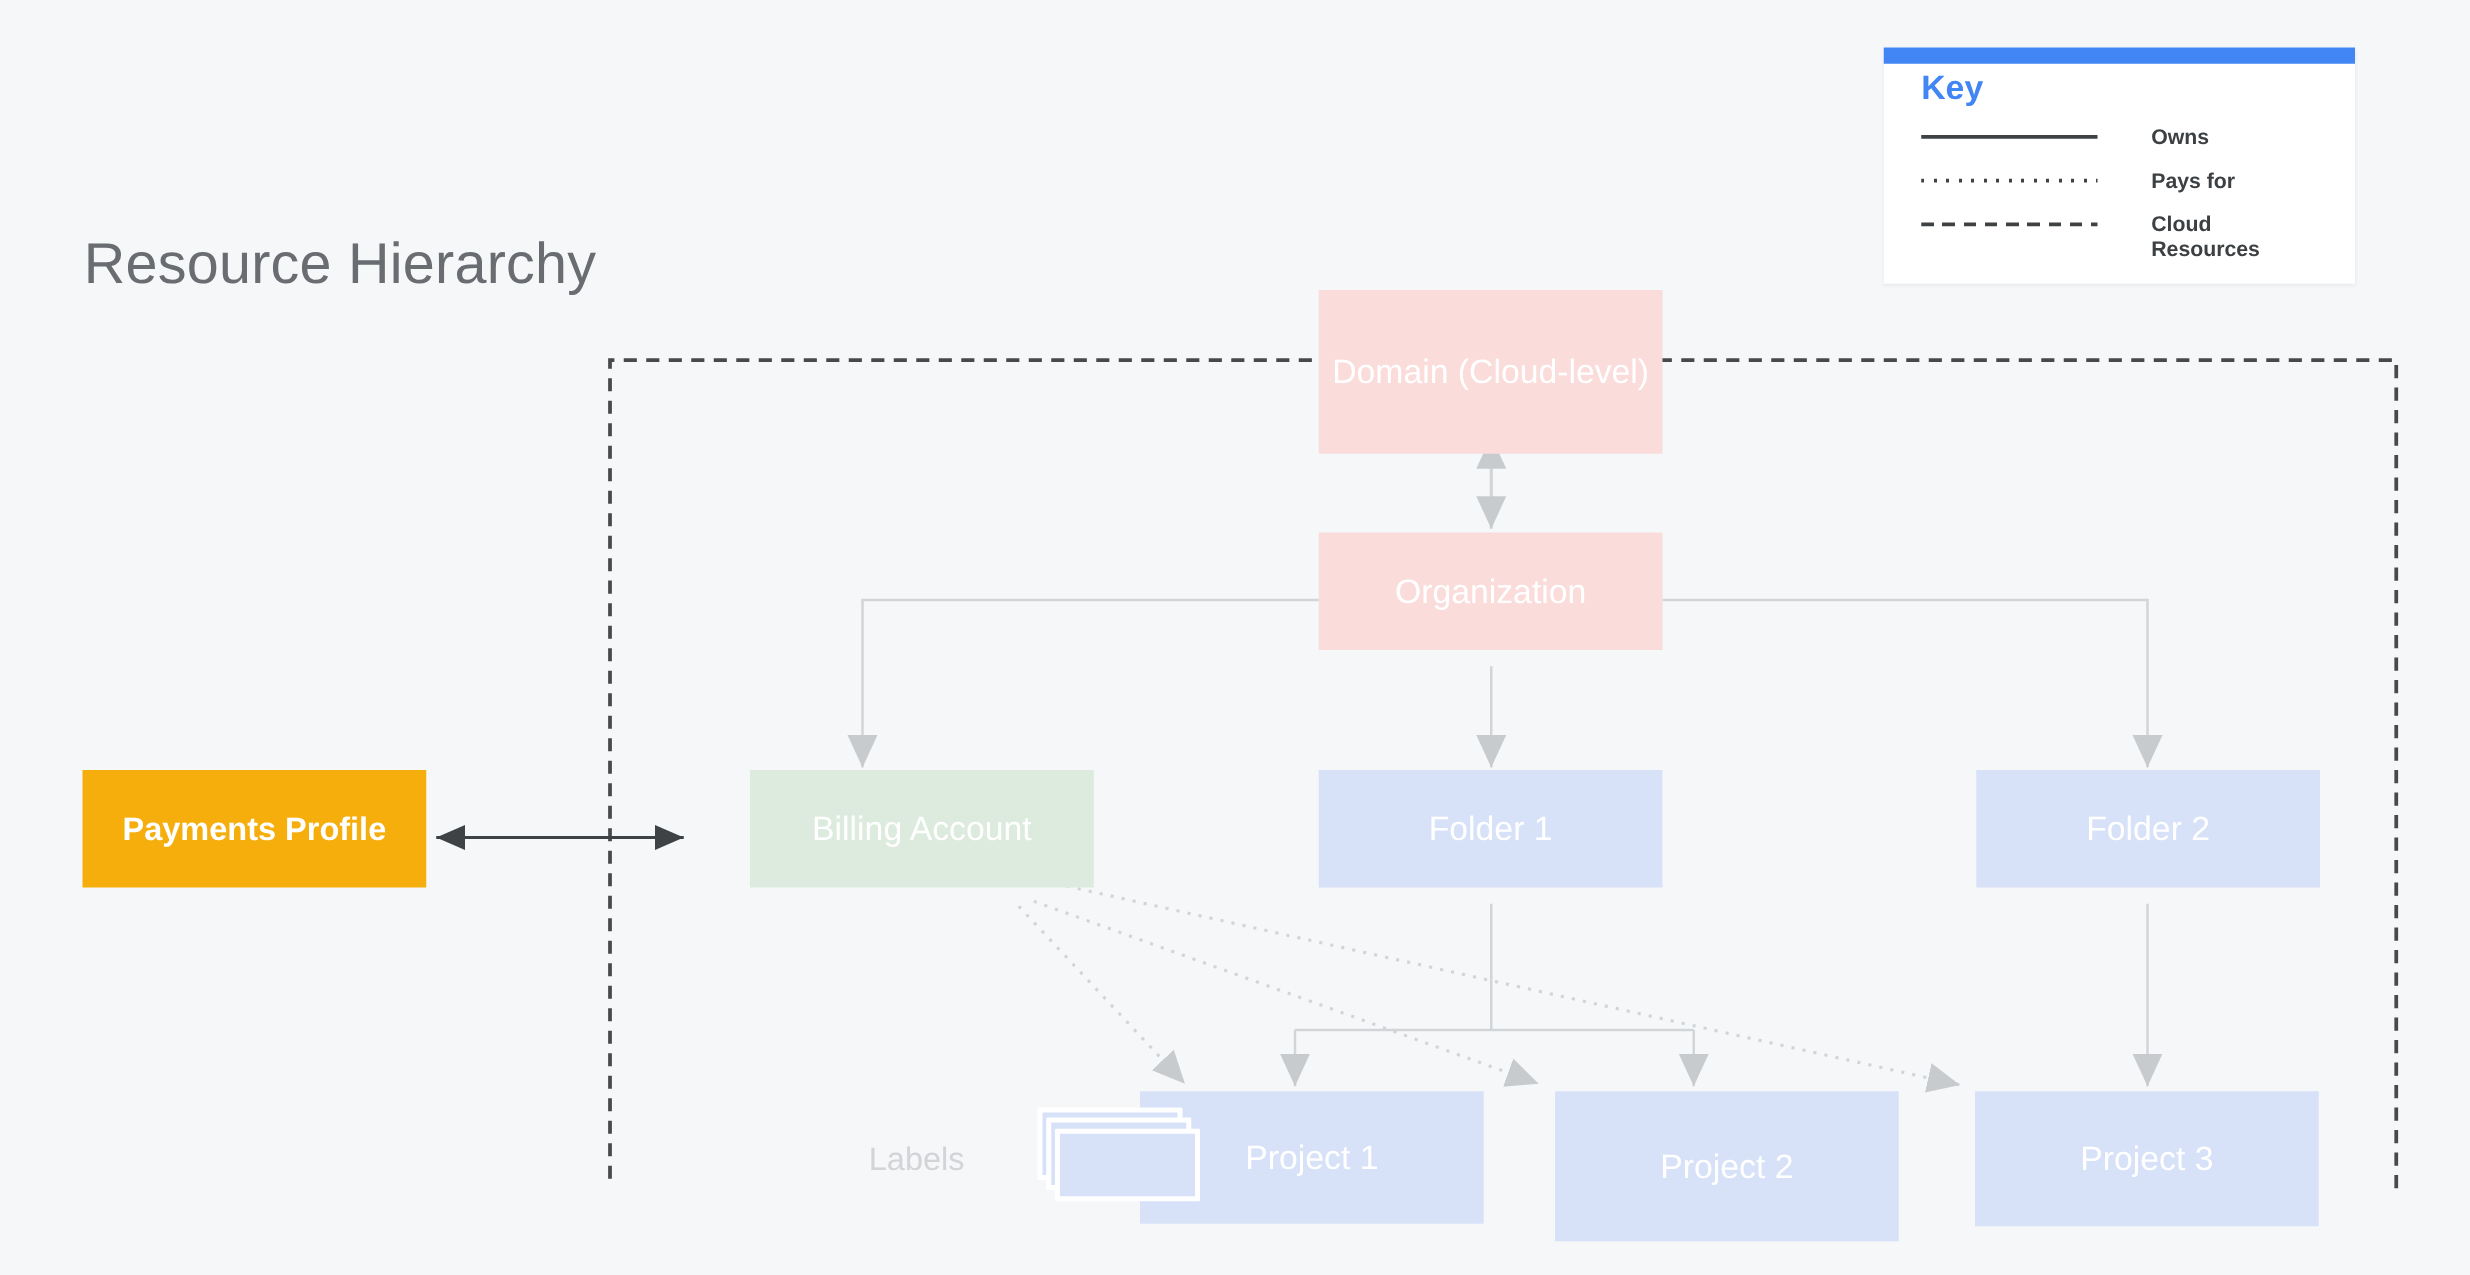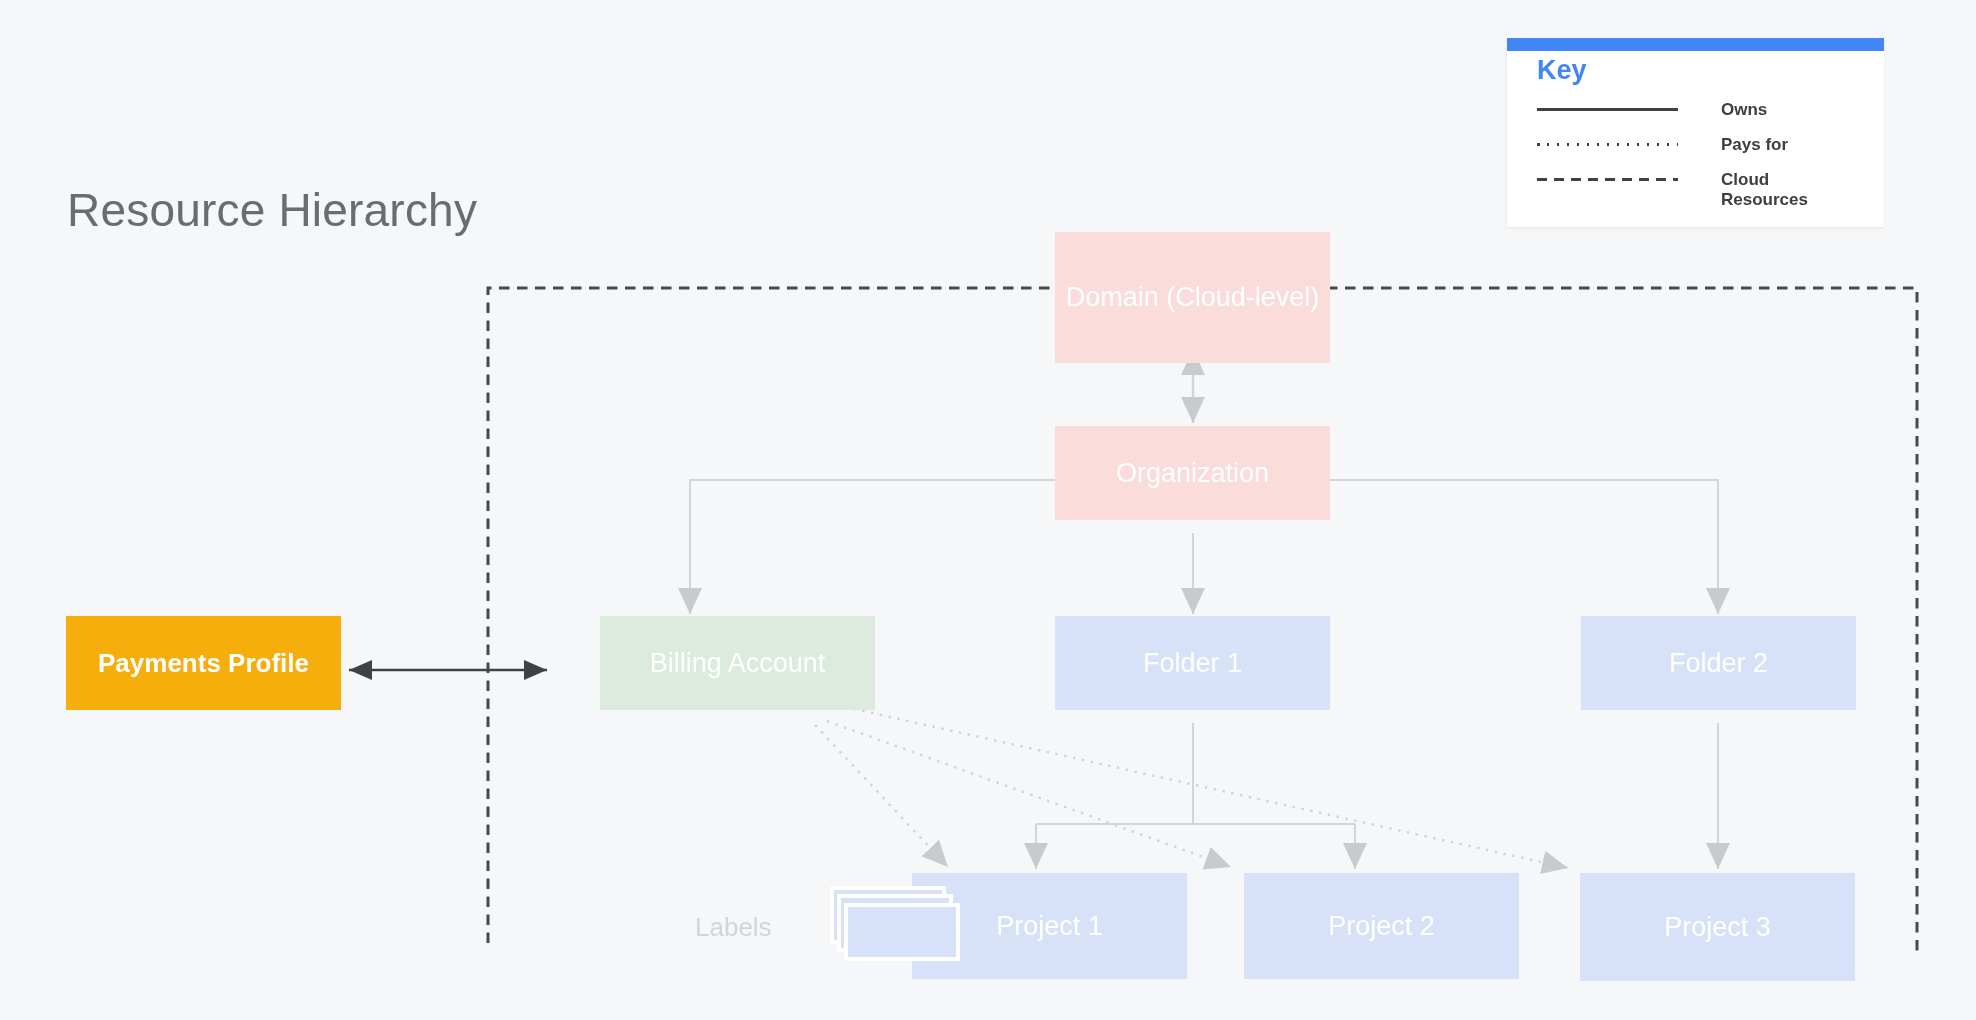--- a/index.html
+++ b/index.html
@@ -24,21 +24,21 @@
 
   .node{position:absolute;width:275px;height:94px;display:flex;align-items:center;justify-content:center;
         color:var(--node-text);font-size:27px;font-weight:400;z-index:2;text-align:center;}
   .n-domain{left:1055px;top:232px;height:131px;background:var(--node-pink);}
   .n-organization{left:1055px;top:426px;background:var(--node-pink);}
   .n-billing{left:552px;top:616px;background:var(--node-green);margin-left:48px;}
   .n-folder1{left:1055px;top:616px;background:var(--node-blue);}
   .n-folder2{left:1581px;top:616px;background:var(--node-blue);}
   .n-payments{left:66px;top:616px;background:var(--node-yellow);font-weight:700;font-size:26px;}
   .n-project1{left:912px;top:873px;height:106px;background:var(--node-blue);}
-  .n-project2{left:1244px;top:873px;height:106px;background:var(--node-blue);}
+  .n-project2{left:1244px;top:873px;height:120px;background:var(--node-blue);}
   .n-project3{left:1580px;top:873px;height:108px;background:var(--node-blue);}
 
   .labels-caption{position:absolute;left:695px;top:912px;width:105px;text-align:left;
         font-size:26px;color:var(--labels-gray);z-index:2;}
   .labels-icon{position:absolute;left:830px;top:886px;width:132px;height:82px;z-index:3;}
   .labels-icon i{position:absolute;width:116px;height:58px;background:var(--node-blue);border:4px solid #FFFFFF;border-radius:1px;}
   .labels-icon .c1{left:0;top:0;}
   .labels-icon .c2{left:7px;top:8px;}
   .labels-icon .c3{left:14px;top:17px;}
 

